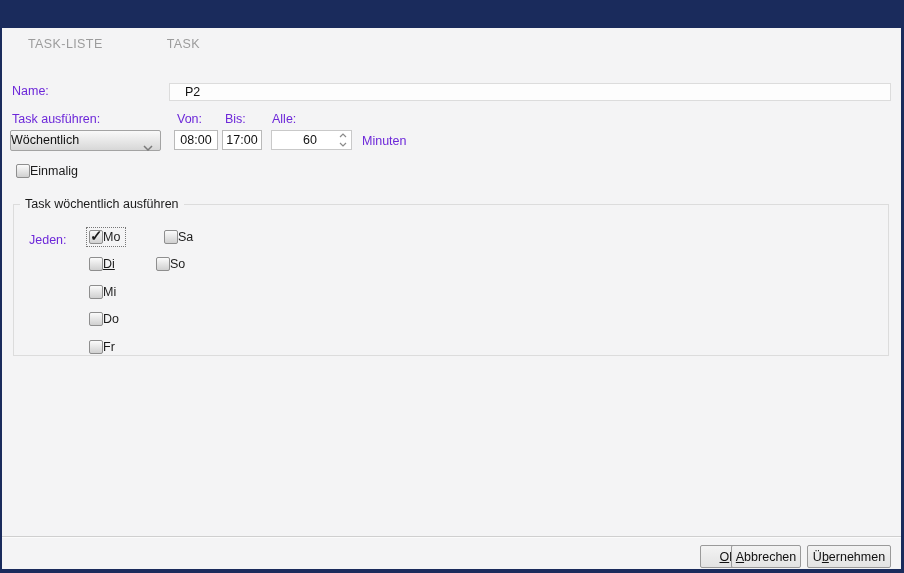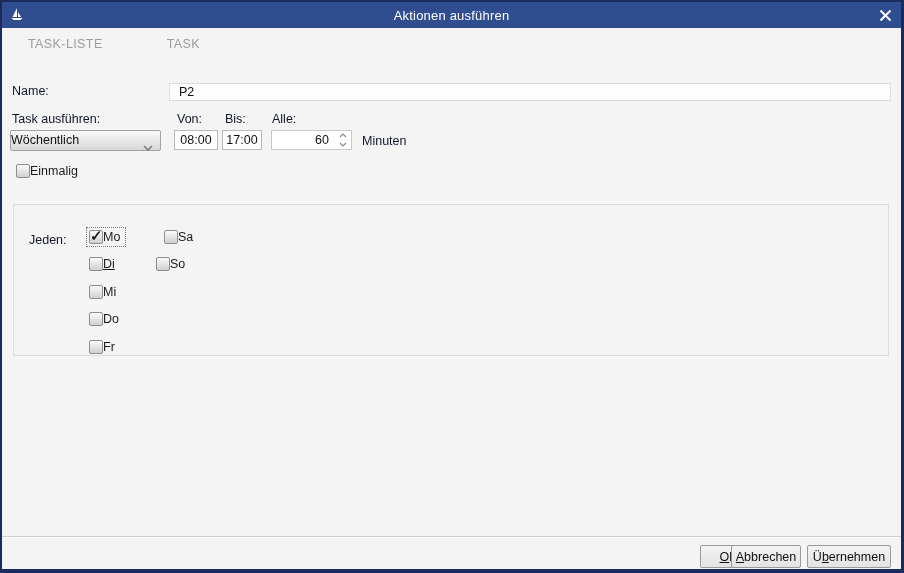--- a/index.html
+++ b/index.html
@@ -31,39 +31,39 @@
 
   
   .tabbar { position:absolute; left:16px; top:4px; display:flex;gap:38px; }
   .tab {
     padding:0 10px; margin-right:6px; line-height:25px; height:28px;
     font-size:12.5px; letter-spacing:.4px; color:#9c9c9c;
     border-bottom:3px solid transparent;
   }
   .tab.active { color:#3c3c3c; border-bottom-color:#2d4d90; }
 
-  .lbl { position:absolute; font-size:12.5px; color:#0f172a; white-space:nowrap; }
+  .lbl { position:absolute; font-size:12.5px; color:#6d28d9; white-space:nowrap; }
 
   input.txt {
     position:absolute; font-family:"Liberation Sans", sans-serif;
     font-size:12.5px; color:#111; outline:none;
   }
   .name-input {
     left:167px; top:55px; width:722px; height:18px;
-    background:#fdfdfd; border:1px solid #dcdcdc; padding:0 0 0 9px;
+    background:#fdfdfd; border:1px solid #dcdcdc; padding:0 0 0 15px;
   }
   .time-input {
     top:102px; height:20px; text-align:center;
     background:#ffffff; border:1px solid #b9b9b9;
   }
   .spin-wrap { position:absolute; left:269px; top:102px; width:81px; height:20px; }
   .spin-input {
     position:absolute; left:0; top:0; width:81px; height:20px;
     background:#ffffff; border:1px solid #c9c9c9;
-    text-align:right; padding-right:22px;
+    text-align:right; padding-right:34px;
   }
   .spin-btns { position:absolute; right:3px; top:1px; width:13px; height:18px; }
   .spin-btn { position:absolute; left:0; width:13px; height:9px;
     display:flex; align-items:center; justify-content:center; }
   .spin-up { top:0; } .spin-down { top:9px; }
 
   .combo {
     position:absolute; left:8px; top:102px; width:151px; height:21px;
     background:linear-gradient(#f9f9f9,#d7d7d7);
     border:1px solid #a3a3a3; border-radius:2px;
@@ -112,36 +112,20 @@
   .btn .key { text-decoration:underline; }
   .btn-ok { left:650px; width:55px;margin-left:48px; }
   .btn-cancel { left:729px; width:70px; }
   .btn-apply { left:805px; width:84px; }
 </style>
 </head>
 <body>
 
 <div class="window">
 
-  <div class="titlebar">
-    <span class="app-icon">
-      <svg width="16" height="16" viewBox="0 0 16 16">
-        <polygon points="8,1 8,10 3.5,10" fill="#ffffff"></polygon>
-        <polygon points="9,5 12,10 9,10" fill="#ffffff"></polygon>
-        <path d="M2.5,11 L13.5,11 L11.5,13 L4.5,13 Z" fill="#ffffff"></path>
-      </svg>
-    </span>
-    <span class="title-text">Aktionen ausführen</span>
-    <span class="close-btn">
-      <svg width="11" height="11" viewBox="0 0 11 11">
-        <line x1="0.5" y1="0.5" x2="10.5" y2="10.5" stroke="#ffffff" stroke-width="2"></line>
-        <line x1="10.5" y1="0.5" x2="0.5" y2="10.5" stroke="#ffffff" stroke-width="2"></line>
-      </svg>
-    </span>
-  </div>
 
   <div class="content">
 
     <div class="tabbar">
       <div class="tab">TASK-LISTE</div>
       <div class="tab">TASK</div>
     </div>
 
     <span class="lbl" style="left:10px; top:56px;">Name:</span>
     <input class="txt name-input" value="P2" style="">
@@ -181,20 +165,21 @@
     <span class="lbl" style="left:360px; top:106px;">Minuten</span>
 
     <div class="cb-row" style="left:11px; top:133px;">
       <span class="cb">
         
       </span>
       <span>Einmalig</span>
     </div>
 
     <div class="groupbox">
+      <span class="legend">Task wöchentlich ausführen</span>
 
       <span class="lbl" style="left:15px; top:28px;">Jeden:</span>
 
       <div class="cb-row focused" style="left:72px; top:22px;">
         <span class="cb checked">
           <span class="glyph">✓</span>
         </span>
         <span>Mo</span>
       </div>
       <div class="cb-row" style="left:72px; top:49px;text-decoration:underline;">

